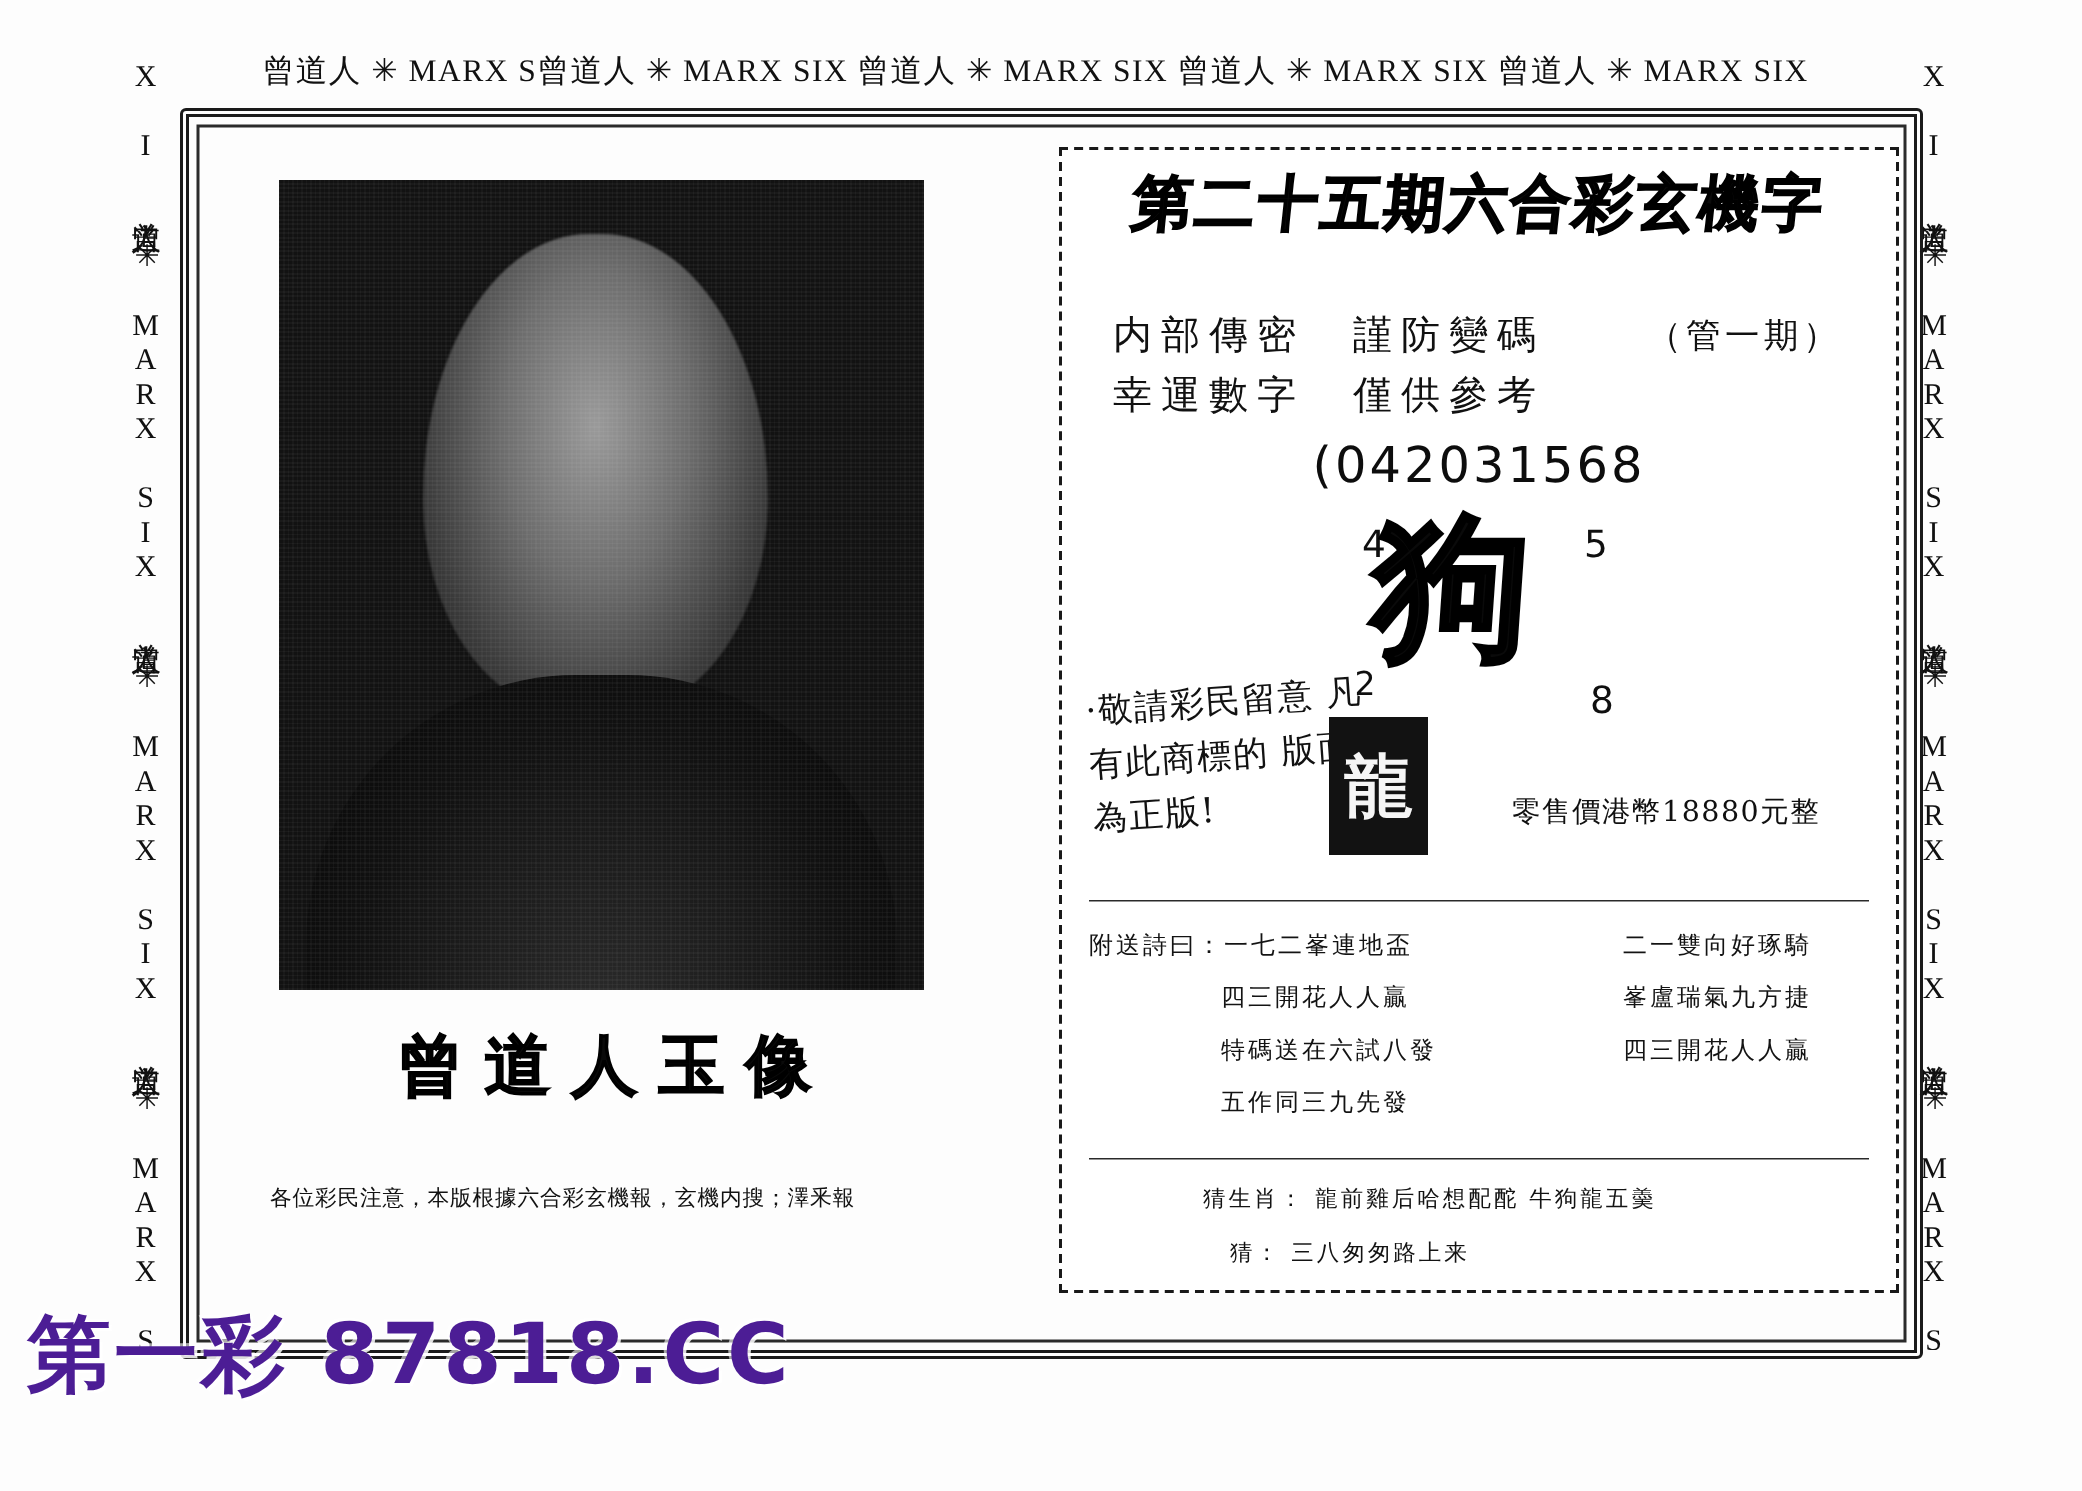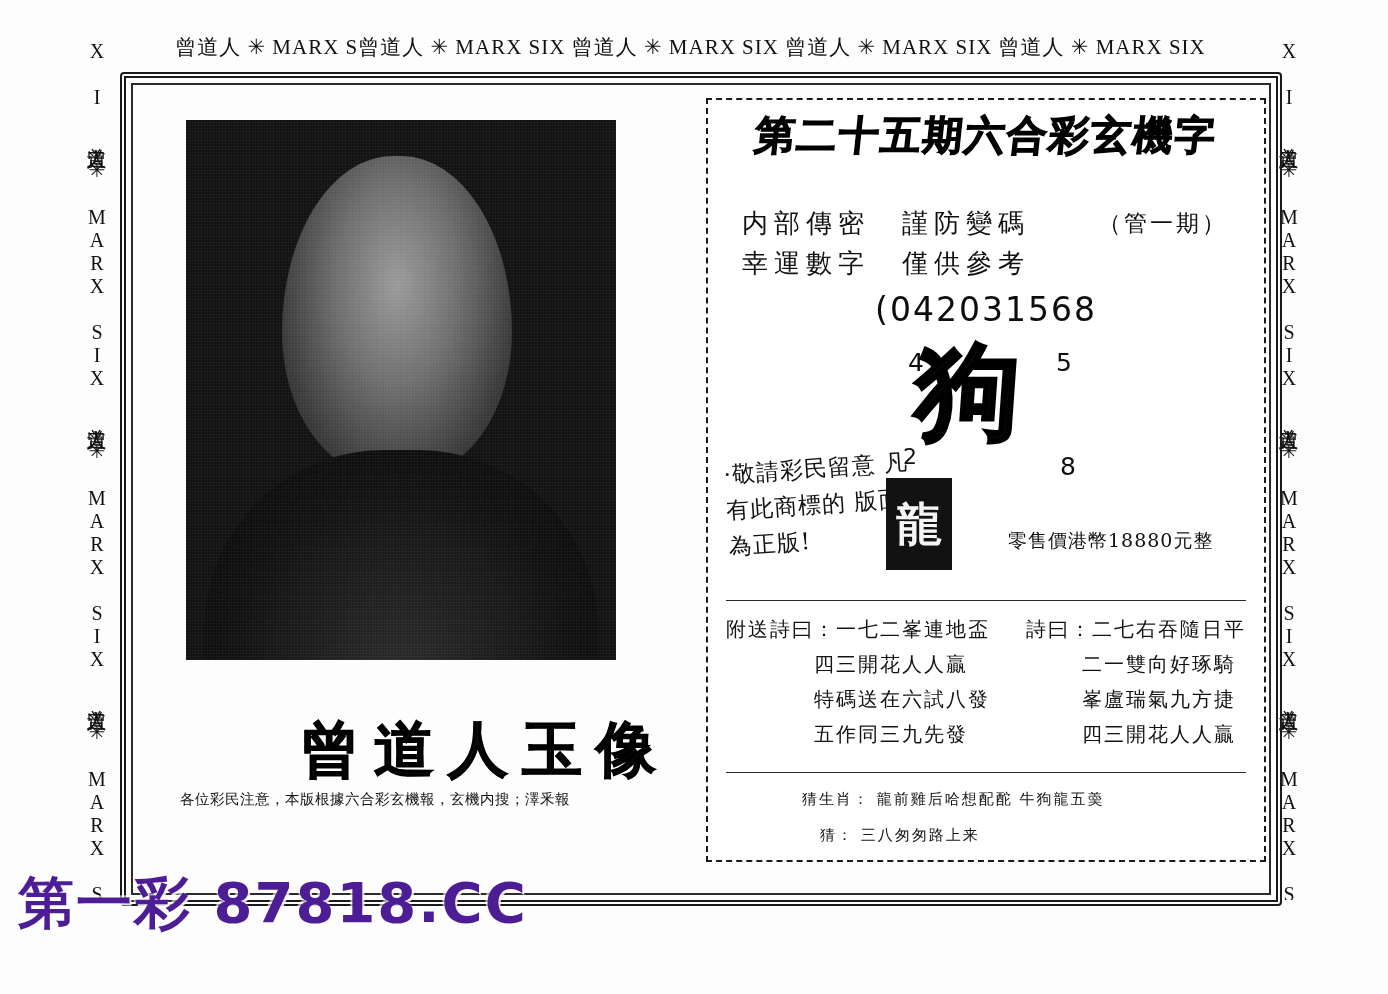--- a/index.html
+++ b/index.html
@@ -129,27 +129,26 @@
     background-image:
       repeating-linear-gradient(0deg, rgba(255,255,255,0.035) 0 1px, rgba(0,0,0,0) 1px 3px),
       repeating-linear-gradient(90deg, rgba(255,255,255,0.03) 0 1px, rgba(0,0,0,0) 1px 3px);
     mix-blend-mode: screen;
   }
   .portrait-caption {
     position: absolute;
     top: 585px;
     left: 0;
     width: 520px;
-    text-align: right;
-    font-family: "DejaVu Serif", serif;
-    font-size: 60px;
+    text-align: center;
+    font-family: "DejaVu Serif", serif;
+    font-size: 44px;
     font-weight: bold;
     letter-spacing: 14px;
     color: #0a0a0a;
-    margin-top: 29px;
     -webkit-text-stroke: 1px #000;
   }
   .portrait-notes {
     position: absolute;
     top: 688px;
     left: 30px;
     width: 520px;
     font-family: "DejaVu Sans", sans-serif;
     font-size: 14.5px;
     line-height: 30px;
@@ -276,21 +275,21 @@
   .poem-area {
     position: absolute;
     top: 512px;
     left: 18px;
     width: 522px;
     height: 160px;
   }
   .poem-col {
     position: absolute;
     font-family: "DejaVu Sans", sans-serif;
-    font-size: 20px;
+    font-size: 16px;
     line-height: 35px;
     color: #131313;
     letter-spacing: 2px;
   }
   .poem-left { left: 0; top: 0; width: 290px; }
   .poem-right { left: 300px; top: 0; width: 230px; }
   .poem-left .poem-row:first-child .poem-lead { font-weight: normal; }
   .divider2 {
     position: absolute;
     left: 18px;
@@ -379,23 +378,20 @@
           <span>四三開花人人贏</span>
         </div>
         <div class="poem-row" style="padding-left:88px;">
           <span>特碼送在六試八發</span>
         </div>
         <div class="poem-row" style="padding-left:88px;">
           <span>五作同三九先發</span>
         </div>
       </div>
       <div class="poem-col poem-right">
-        <div class="poem-row">
-          <span class="poem-lead">詩曰：</span><span>二七右吞隨日平</span>
-        </div>
         <div class="poem-row" style="padding-left:56px;">
           <span>二一雙向好琢騎</span>
         </div>
         <div class="poem-row" style="padding-left:56px;">
           <span>峯盧瑞氣九方捷</span>
         </div>
         <div class="poem-row" style="padding-left:56px;">
           <span>四三開花人人贏</span>
         </div>
       </div>

